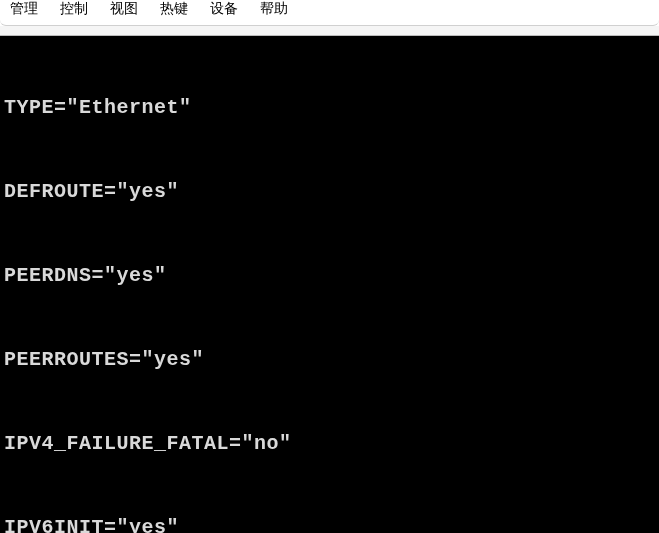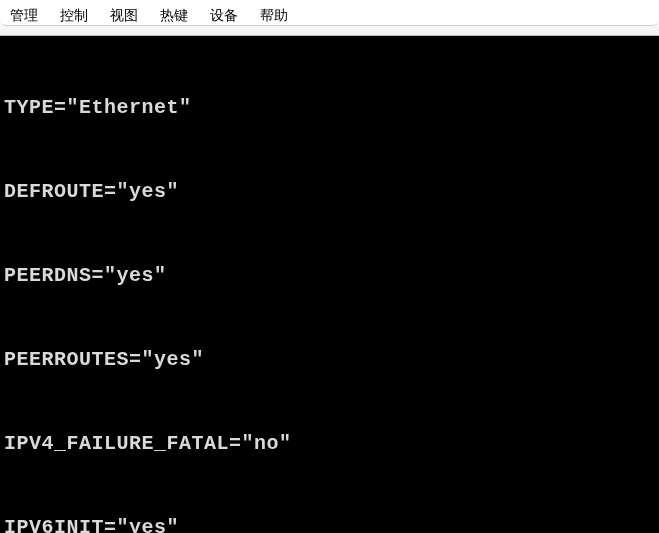--- a/index.html
+++ b/index.html
@@ -12,21 +12,21 @@
       height: 533px;
       background: #fff;
       font-family: "SimSun", "宋体", sans-serif;
       overflow: hidden;
     }
     .menubar {
       background: #fff;
       border-bottom: 1px solid #d0d0d0;
       height: 26px;
       display: flex;
-      align-items: flex-end;
+      align-items: flex-start;
       padding: 0 10px;
       gap: 22px;
       font-size: 14px;
       color: #000;
       border-radius: 6px;
     }
     .menubar .menu-item {
       cursor: pointer;
       user-select: none;
     }

